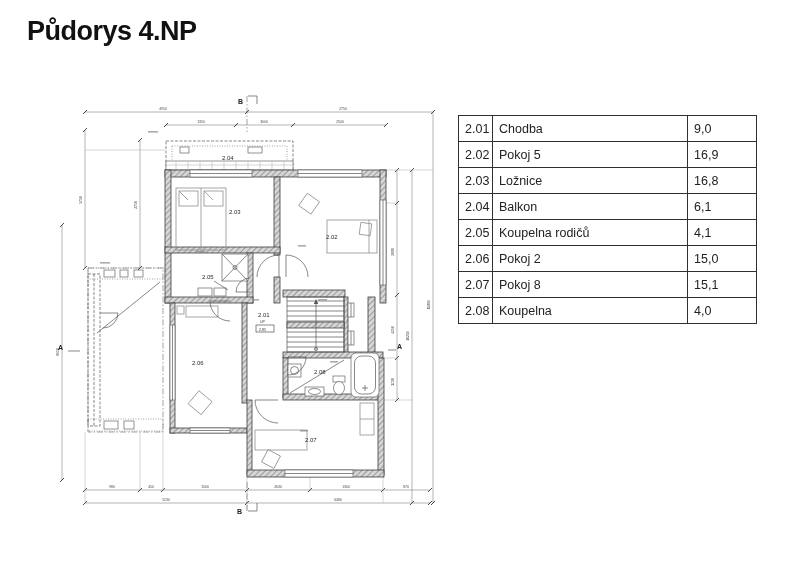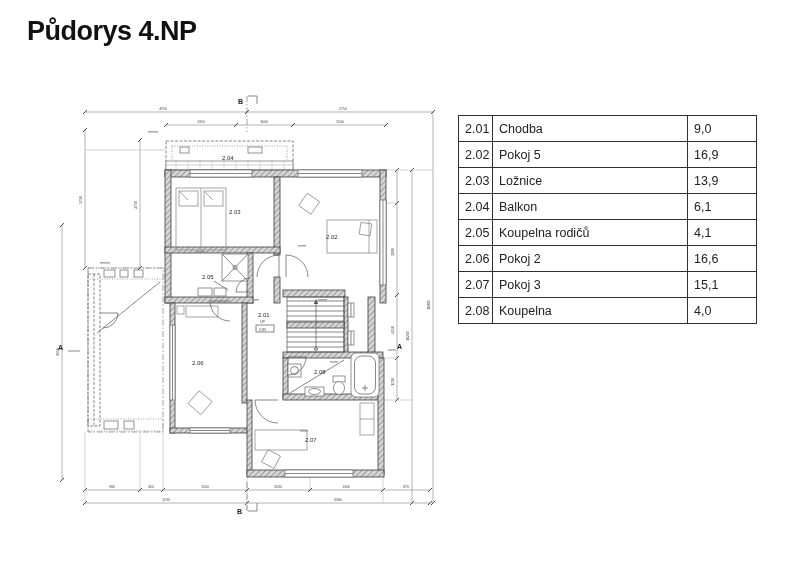--- a/index.html
+++ b/index.html
@@ -352,40 +352,40 @@
       <td class="c-area">9,0</td>
     </tr>
     <tr>
       <td class="c-id">2.02</td>
       <td class="c-name">Pokoj 5</td>
       <td class="c-area">16,9</td>
     </tr>
     <tr>
       <td class="c-id">2.03</td>
       <td class="c-name">Ložnice</td>
-      <td class="c-area">13,9</td>
+      <td class="c-area">16,8</td>
     </tr>
     <tr>
       <td class="c-id">2.04</td>
       <td class="c-name">Balkon</td>
       <td class="c-area">6,1</td>
     </tr>
     <tr>
       <td class="c-id">2.05</td>
       <td class="c-name">Koupelna rodičů</td>
       <td class="c-area">4,1</td>
     </tr>
     <tr>
       <td class="c-id">2.06</td>
       <td class="c-name">Pokoj 2</td>
-      <td class="c-area">16,6</td>
+      <td class="c-area">15,0</td>
     </tr>
     <tr>
       <td class="c-id">2.07</td>
-      <td class="c-name">Pokoj 3</td>
+      <td class="c-name">Pokoj 8</td>
       <td class="c-area">15,1</td>
     </tr>
     <tr>
       <td class="c-id">2.08</td>
       <td class="c-name">Koupelna</td>
       <td class="c-area">4,0</td>
     </tr>
   </tbody>
 </table>
 

